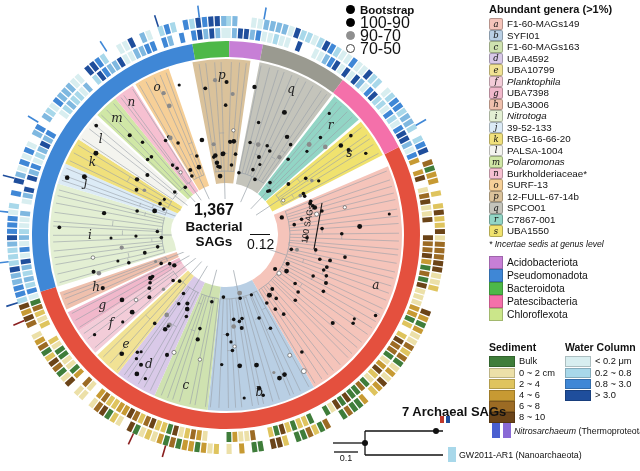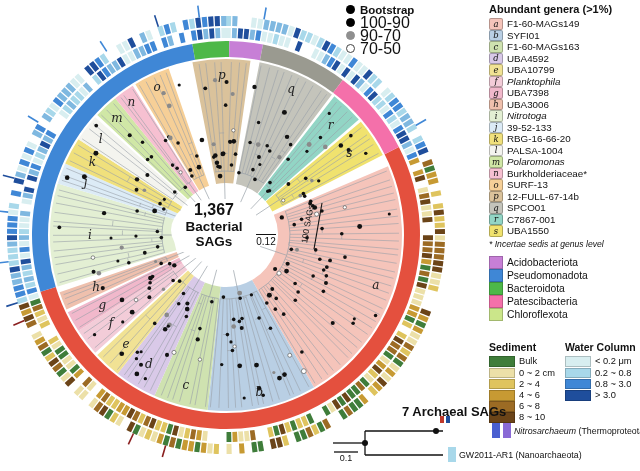--- a/index.html
+++ b/index.html
@@ -3,21 +3,21 @@
 <meta charset="utf-8">
 <style>
   html,body{margin:0;padding:0;background:#fff}
   .stage{position:relative;width:640px;height:471px;background:#fff;overflow:hidden;
          font-family:"Liberation Sans",sans-serif;color:#111}
   #tree-svg{position:absolute;left:0;top:0}
 
   .center-text{position:absolute;left:162px;top:201px;width:104px;text-align:center;line-height:1.12;pointer-events:none}
   .c-count{font-size:16px;font-weight:bold}
   .c-word{font-size:13.5px;font-weight:bold}
-  .branch-scale{position:absolute;left:253px;top:234px;width:26px;text-align:center;font-size:10px}
+  .branch-scale{position:absolute;left:247px;top:234px;width:26px;text-align:center;font-size:14px}
   .bs-line{width:20px;border-top:1.4px solid #111;margin:0 auto 1px auto}
   .sag-scale{position:absolute;left:288px;top:219px;font-size:8.5px;transform:rotate(-80deg)}
 
   .bootstrap{position:absolute;left:346px;top:3px}
   .bs-row{display:flex;align-items:center;gap:5px;height:13px}
   .bs-title{font-weight:bold;font-size:11.5px}
   .dot{width:9px;height:9px;border-radius:50%;flex:0 0 auto;box-sizing:border-box}
 
   .right-panel{position:absolute;left:489px;top:3px;width:170px}
   .legend-title{font-weight:bold;font-size:11px;margin:0 0 3px 0;white-space:nowrap}

